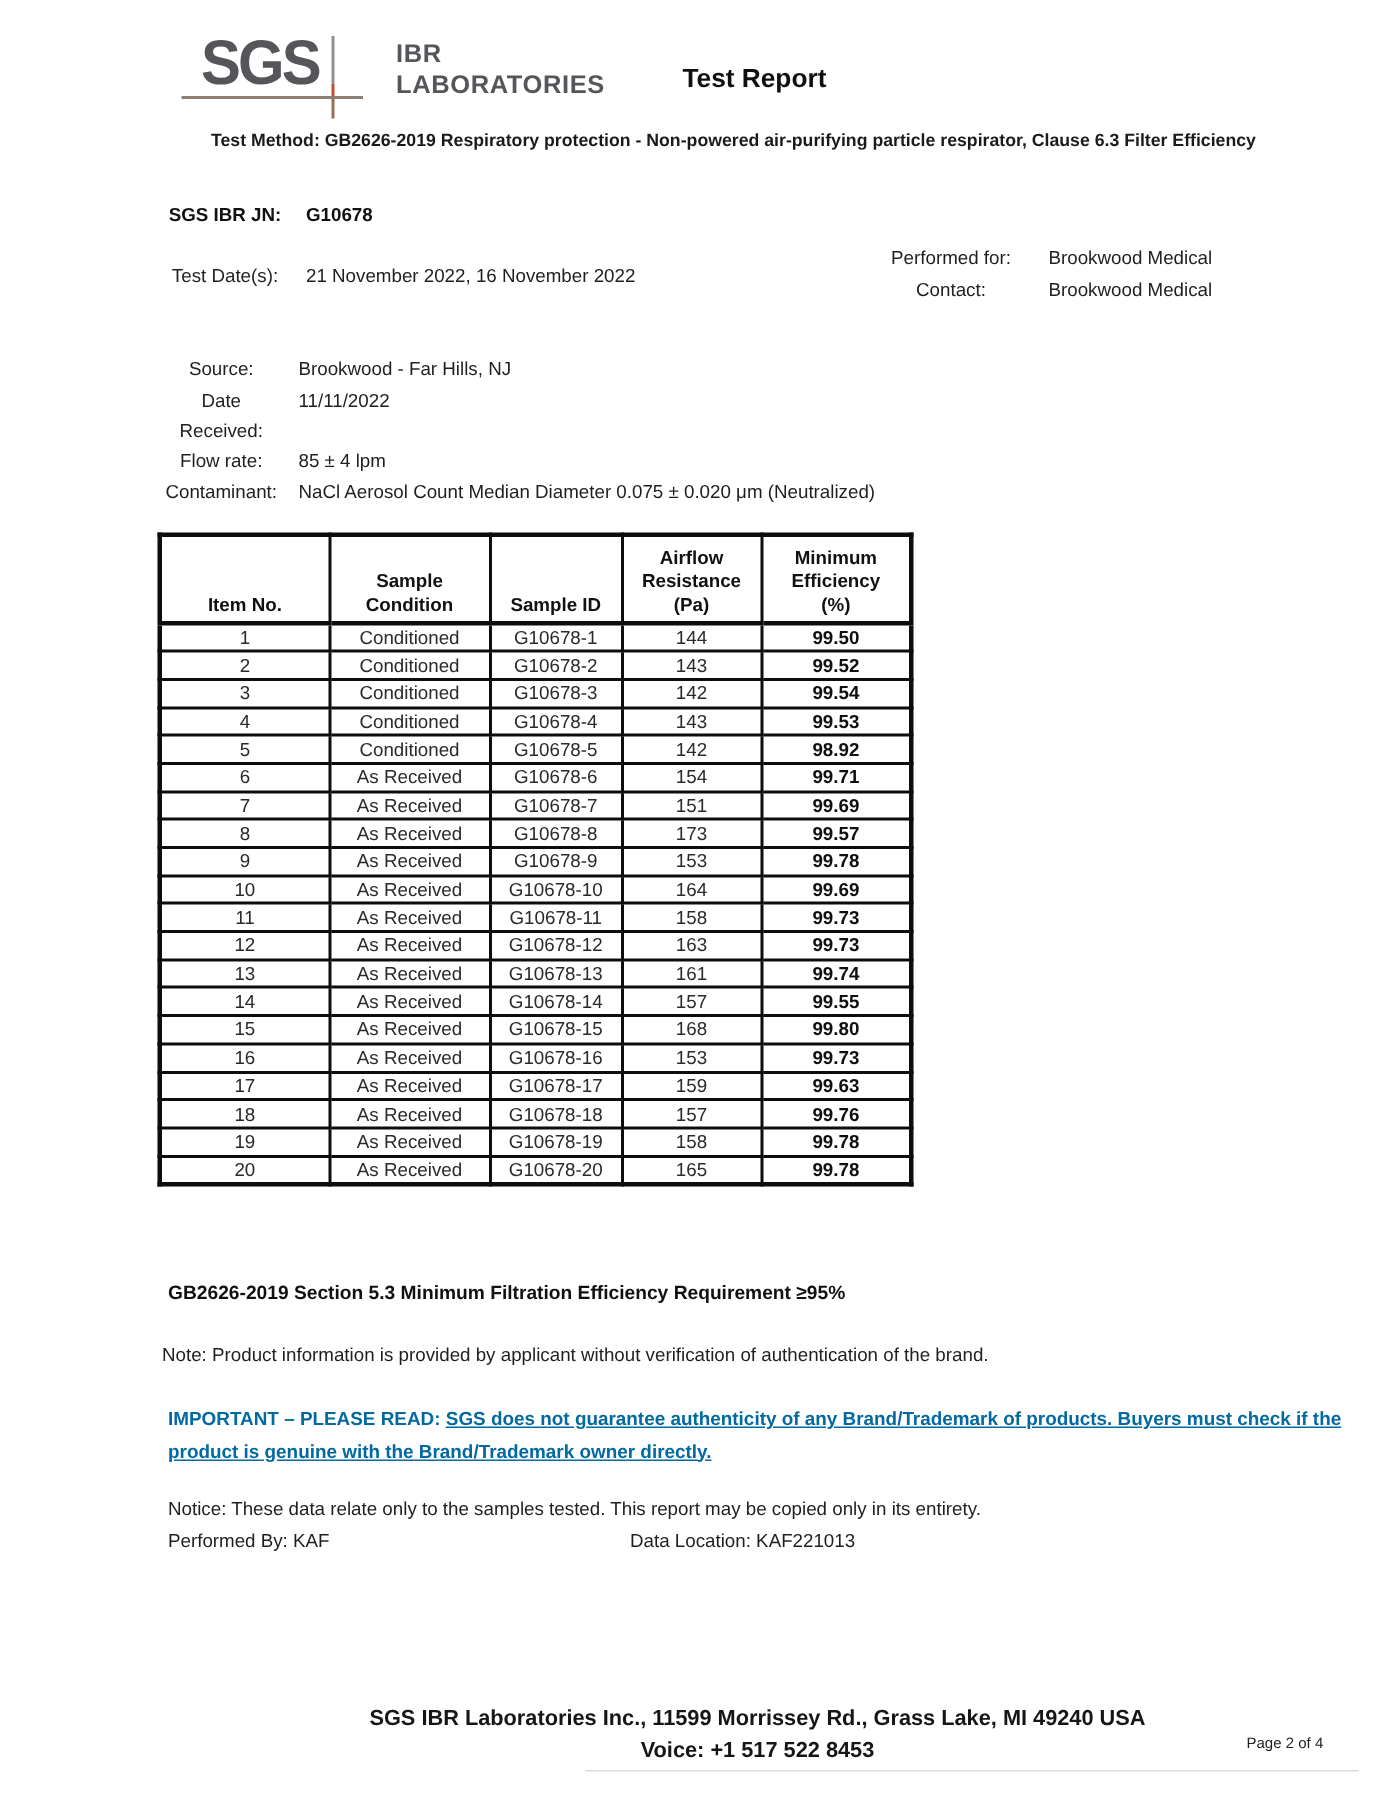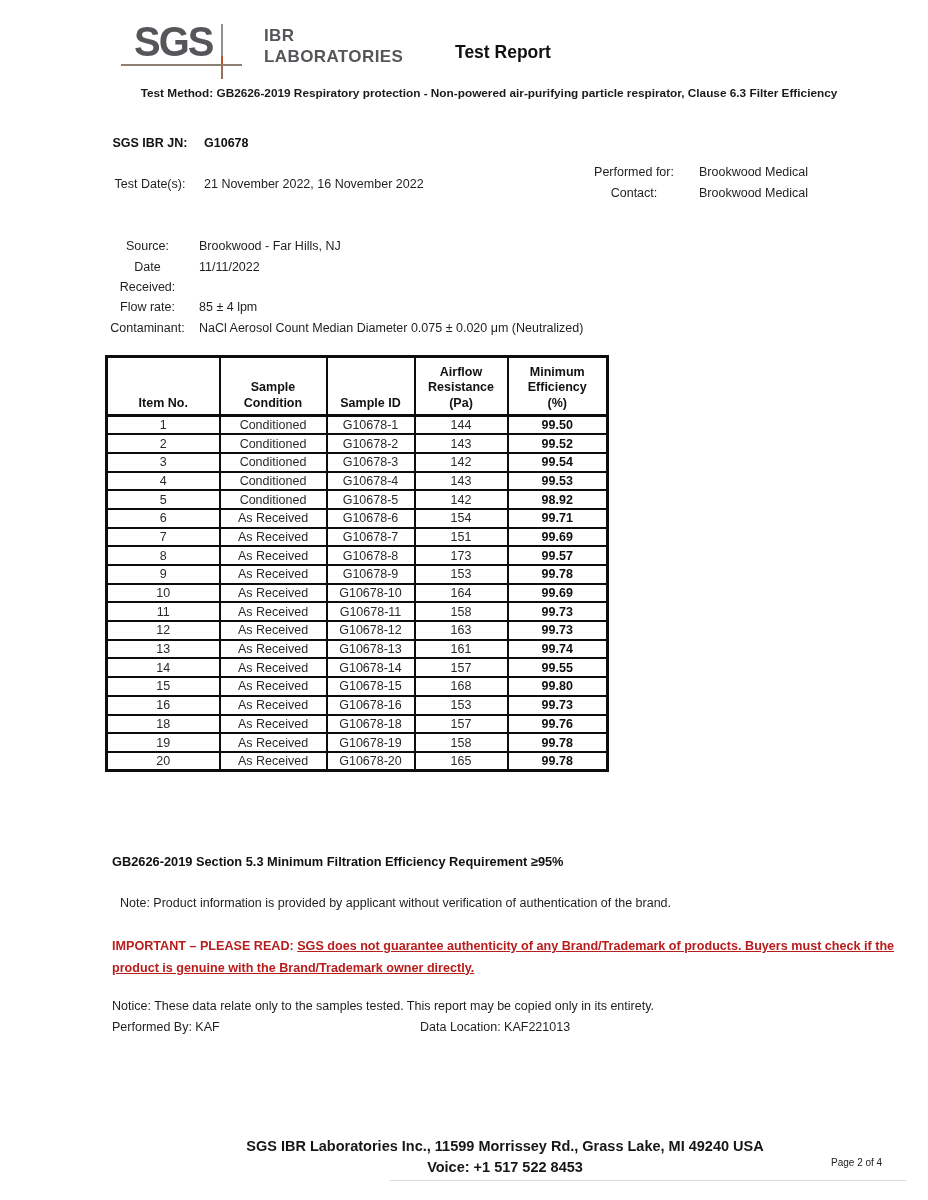--- a/index.html
+++ b/index.html
@@ -62,24 +62,24 @@
     font-weight:bold; color:#111; vertical-align:bottom;
     white-space:pre-line; padding:3px 2px 3px; line-height:15.5px; height:59px;
   }
   table.results td { height:18.7px; padding:0 2px; vertical-align:middle; }
   table.results thead th { border-bottom:3px solid #0d0d0d; }
   table.results td.eff { font-weight:bold; color:#0f0f0f; }
   .col-item{width:113px}.col-cond{width:107px}.col-sid{width:88px}.col-air{width:93px}.col-eff{width:100px}
 
   
   .requirement { left:112px; top:854px; font-size:12.8px; font-weight:bold; color:#111; }
-  .note { left:120px; top:896px; }
+  .note { left:108px; top:896px; }
   .important {
     left:112px; top:936px; width:796px;
-    font-weight:bold; color:#b91c1c; line-height:21.5px; font-size:12.6px;
+    font-weight:bold; color:#0369a1; line-height:21.5px; font-size:12.6px;
   }
   .important .u { text-decoration:underline; }
   .notice { left:112px; top:999px; }
   .performed-by { left:112px; top:1020px; }
   .data-location { left:420px; top:1020px; }
 
   
   .footer-address { left:80px; top:1138px; width:850px; text-align:center;
                     font-size:14.5px; font-weight:bold; color:#161616; }
   .footer-voice   { left:80px; top:1159px; width:850px; text-align:center;
@@ -272,20 +272,27 @@
           <td class="eff">99.80</td>
         </tr>
         <tr>
           <td>16</td>
           <td>As Received</td>
           <td>G10678-16</td>
           <td>153</td>
           <td class="eff">99.73</td>
         </tr>
         <tr>
+          <td>17</td>
+          <td>As Received</td>
+          <td>G10678-17</td>
+          <td>159</td>
+          <td class="eff">99.63</td>
+        </tr>
+        <tr>
           <td>18</td>
           <td>As Received</td>
           <td>G10678-18</td>
           <td>157</td>
           <td class="eff">99.76</td>
         </tr>
         <tr>
           <td>19</td>
           <td>As Received</td>
           <td>G10678-19</td>

